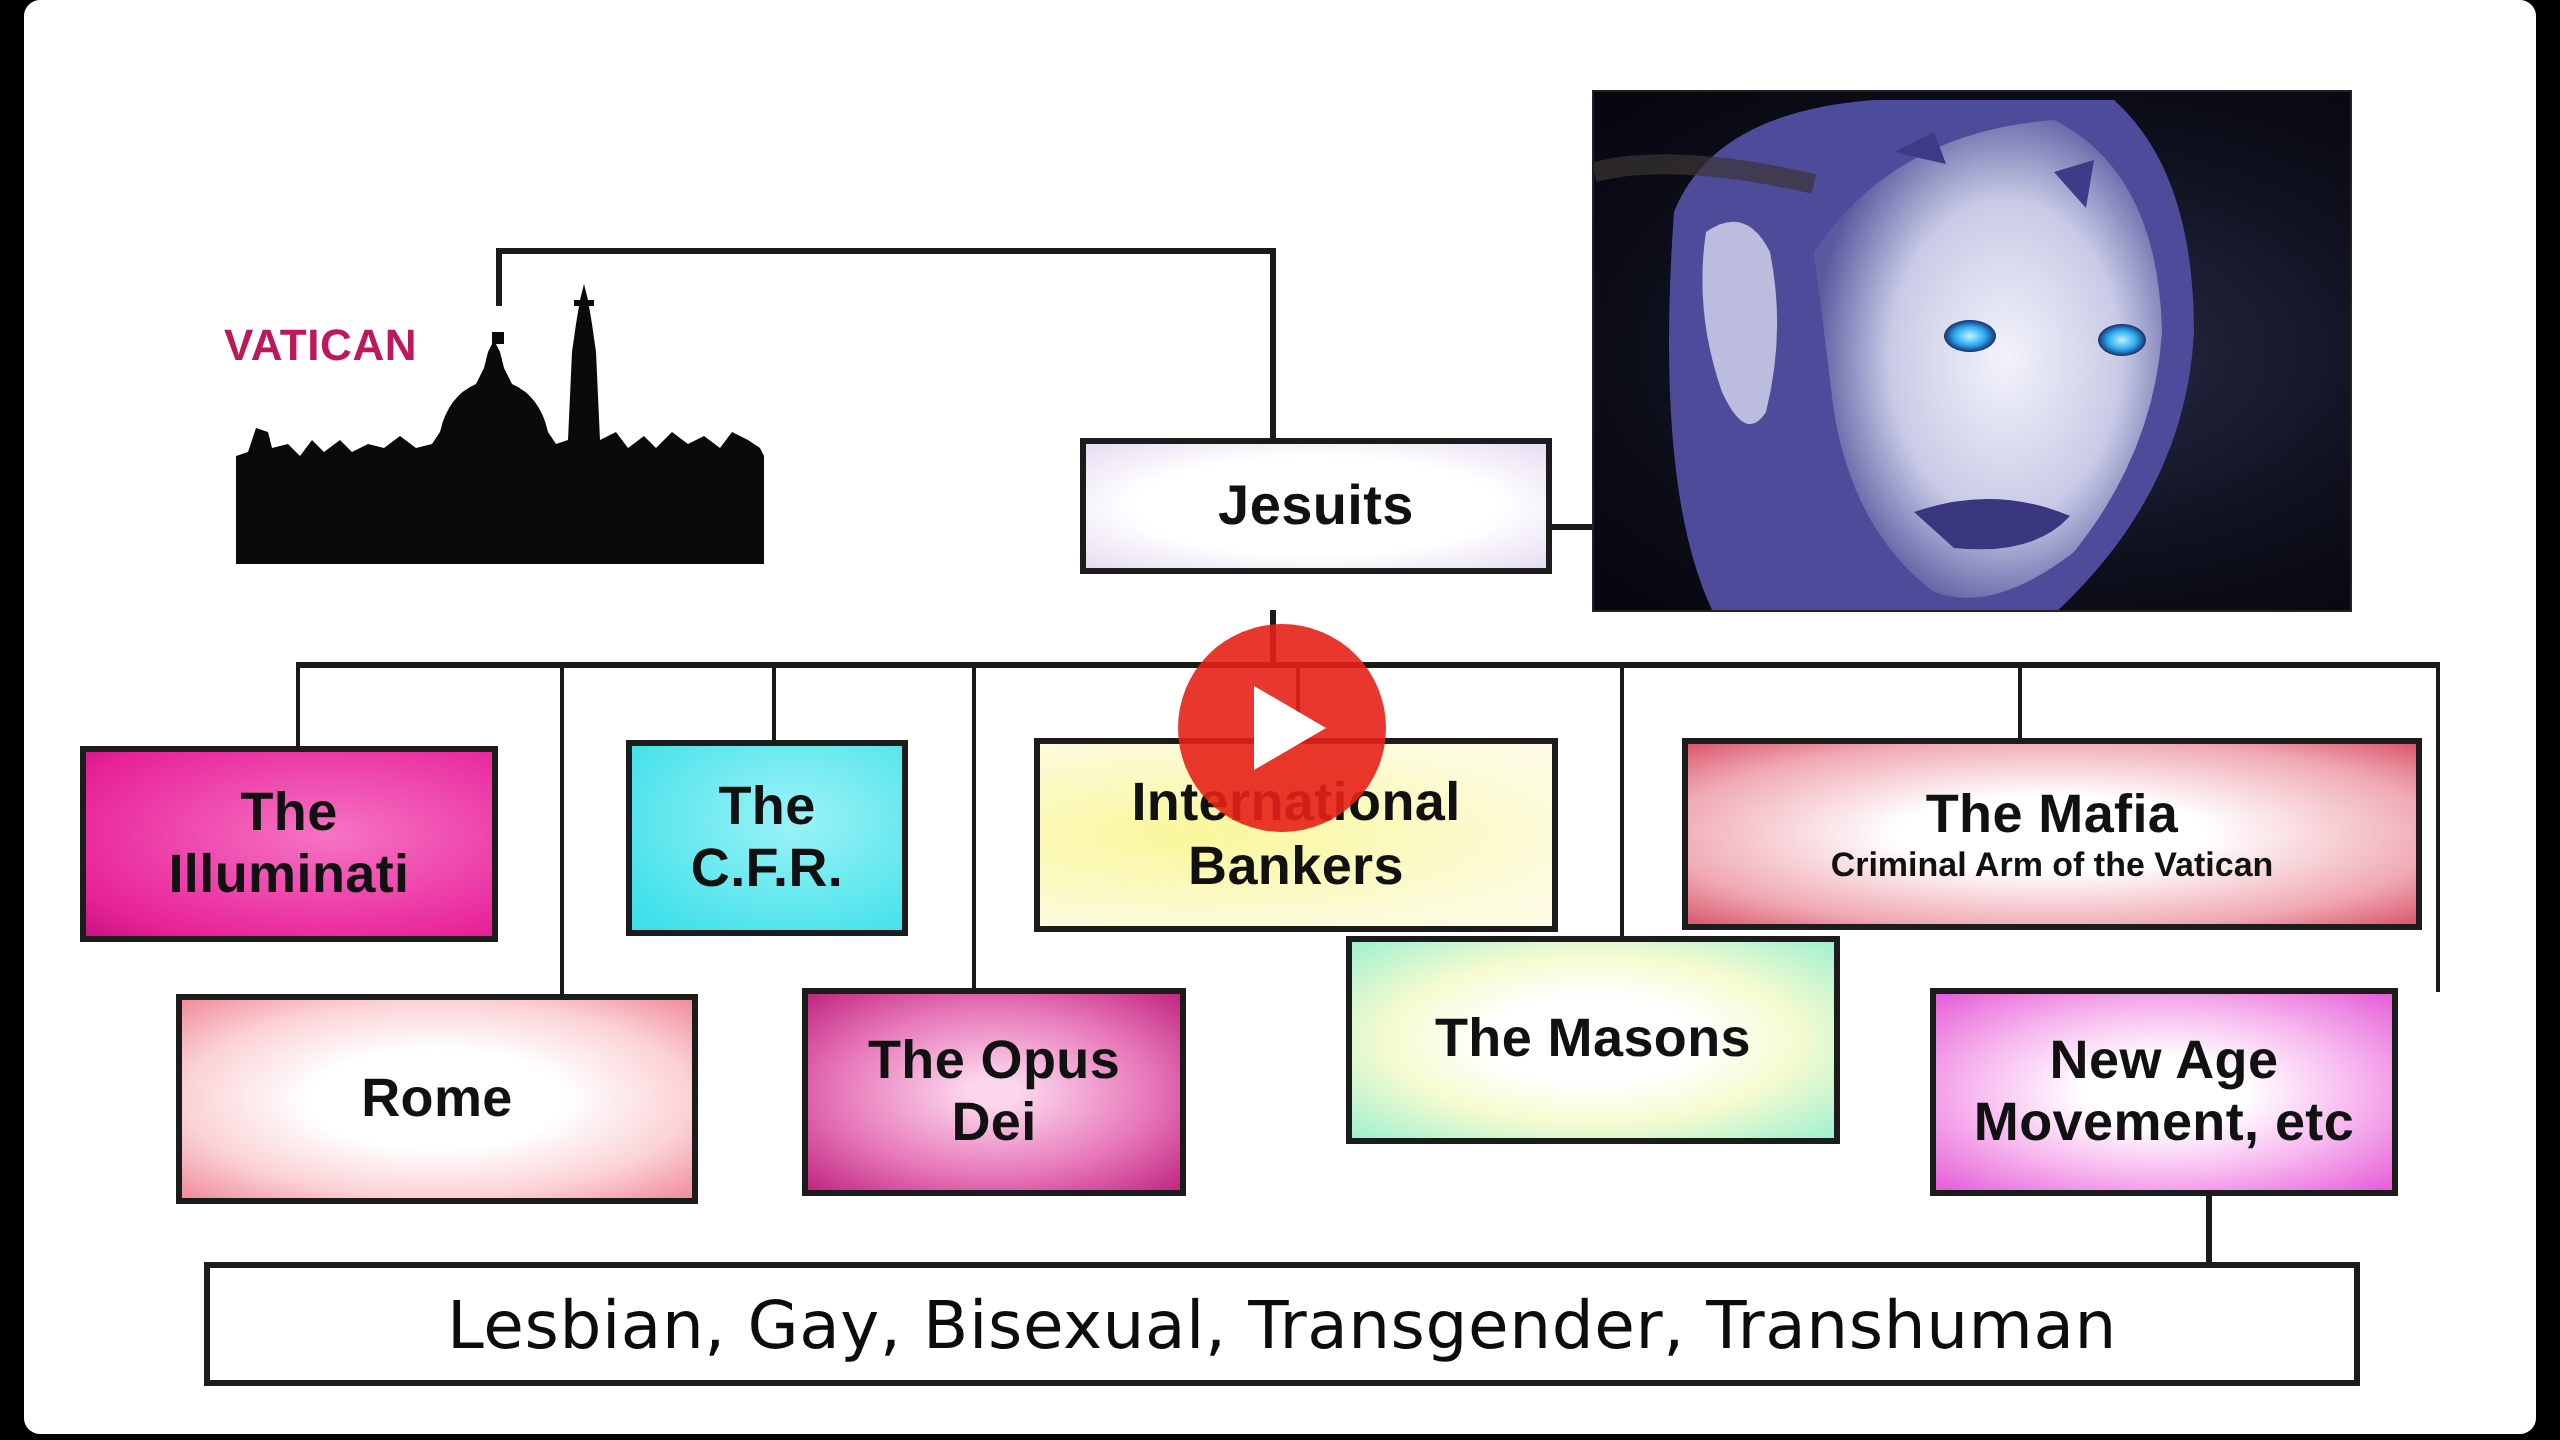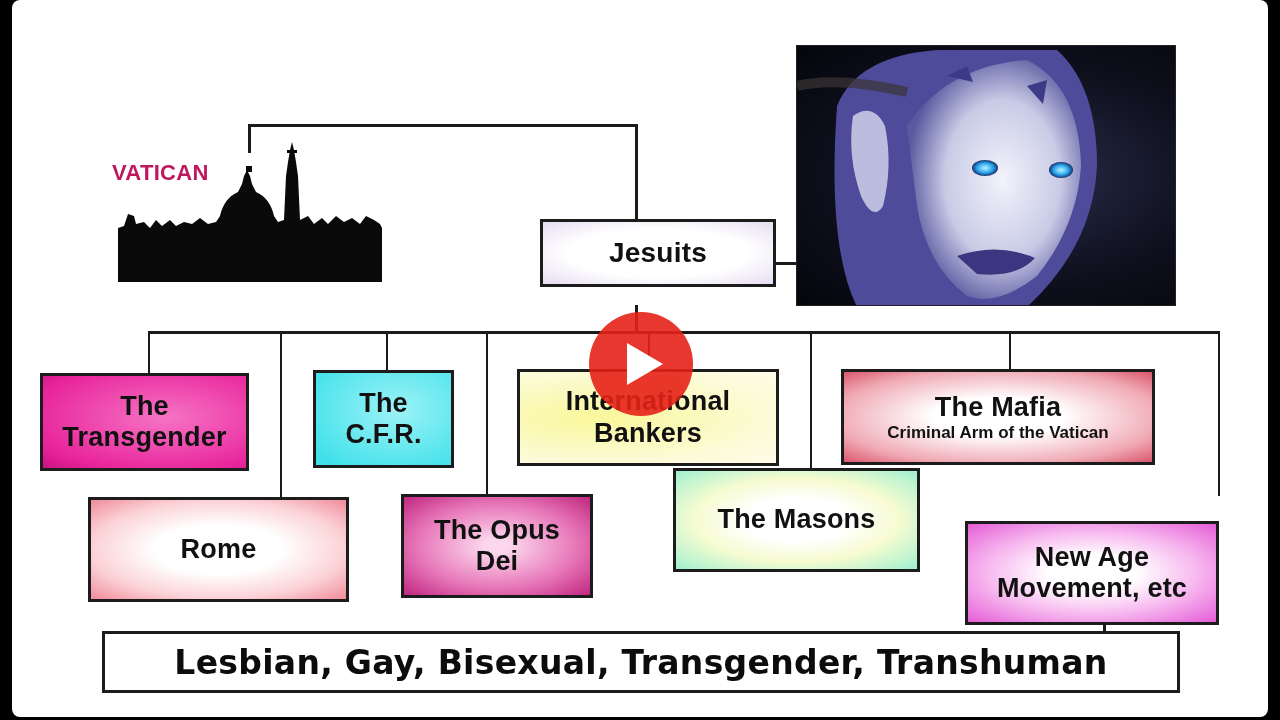--- a/index.html
+++ b/index.html
@@ -34,21 +34,21 @@
     display: flex; align-items: center; justify-content: center; cursor: pointer;
   }
   .play .tri {
     width: 0; height: 0; border-top: 21px solid transparent; border-bottom: 21px solid transparent;
     border-left: 36px solid #fff; margin-left: 8px;
   }
   .bottom-box {
     position: absolute; left: 102px; top: 631px; width: 1078px; height: 62px;
     border: 3px solid #1c1c1c; background: #fff;
     display: flex; align-items: center; justify-content: center;
-    font-family: "DejaVu Sans", sans-serif; font-weight: bold; font-size: 33px; color: #0c0c0c;
+    font-family: "DejaVu Sans", sans-serif; font-weight: normal; font-size: 33px; color: #0c0c0c;
     letter-spacing: 0.3px;
   }
 </style>
 </head>
 <body>
 
 <div class="frame">
 <div class="stage">
 
   <div class="line" style="left:248px;top:125px;width:3px;height:28px;"></div>
@@ -102,46 +102,46 @@
       <ellipse cx="264" cy="124" rx="12" ry="8" fill="url(#eye)"></ellipse>
       <path d="M160 210 Q200 196 238 212 Q220 232 180 228 Z" fill="#3a3680"></path>
       <path d="M0 40 Q40 30 110 46" stroke="#3b3434" stroke-width="10" fill="none" opacity="0.7"></path>
       <path d="M150 30 L170 20 L176 36" fill="#3d3a88"></path>
       <path d="M230 40 L250 34 L246 58 Z" fill="#3d3a88"></path>
     </svg>
   </div>
 
   <div class="box" style="left:40px;top:373px;width:209px;height:98px;background:radial-gradient(ellipse at 60% 45%,#f674c4 0%,#e8229a 80%,#c81382 100%);">
     <span class="t">The</span>
-    <span class="t">Transgender</span>
+    <span class="t">Illuminati</span>
   </div>
   <div class="box" style="left:313px;top:370px;width:141px;height:98px;background:radial-gradient(ellipse at 60% 40%,#9cf3f6 0%,#3fe0ea 90%);">
     <span class="t">The</span>
     <span class="t">C.F.R.</span>
   </div>
   <div class="box" style="left:517px;top:369px;width:262px;height:97px;background:radial-gradient(ellipse at 30% 50%,#f9f79a 0%,#fcfbd8 70%,#fffbe8 100%);">
     <span class="t">International</span>
     <span class="t">Bankers</span>
   </div>
-  <div class="box" style="left:841px;top:369px;width:314px;height:96px;background:radial-gradient(ellipse at center,#ffffff 30%,#f0a9b4 75%,#d9576c 100%);">
+  <div class="box" style="left:841px;top:369px;width:370px;height:96px;background:radial-gradient(ellipse at center,#ffffff 30%,#f0a9b4 75%,#d9576c 100%);">
     <span class="t">The Mafia</span>
     <span class="sub">Criminal Arm of the Vatican</span>
   </div>
 
   <div class="box" style="left:88px;top:497px;width:261px;height:105px;background:radial-gradient(ellipse at center,#ffffff 35%,#fbd2d6 70%,#f08b9b 100%);">
     <span class="t">Rome</span>
   </div>
   <div class="box" style="left:401px;top:494px;width:192px;height:104px;background:radial-gradient(ellipse at center,#fbd6ec 10%,#e777b9 60%,#c0267f 100%);">
     <span class="t">The Opus</span>
     <span class="t">Dei</span>
   </div>
   <div class="box" style="left:673px;top:468px;width:247px;height:104px;background:radial-gradient(ellipse at center,#ffffff 30%,#f6fbd0 60%,#9ff0cf 100%);">
     <span class="t">The Masons</span>
   </div>
-  <div class="box" style="left:965px;top:494px;width:254px;height:104px;background:radial-gradient(ellipse at center,#ffffff 25%,#f7b8ef 60%,#e45dd7 100%);margin-top:27px;">
+  <div class="box" style="left:965px;top:494px;width:234px;height:104px;background:radial-gradient(ellipse at center,#ffffff 25%,#f7b8ef 60%,#e45dd7 100%);">
     <span class="t">New Age</span>
     <span class="t">Movement, etc</span>
   </div>
 
   <div class="bottom-box">
     <span>Lesbian, Gay, Bisexual, Transgender, Transhuman</span>
   </div>
 
   <div class="play" aria-label="Play">
     <div class="tri"></div>

